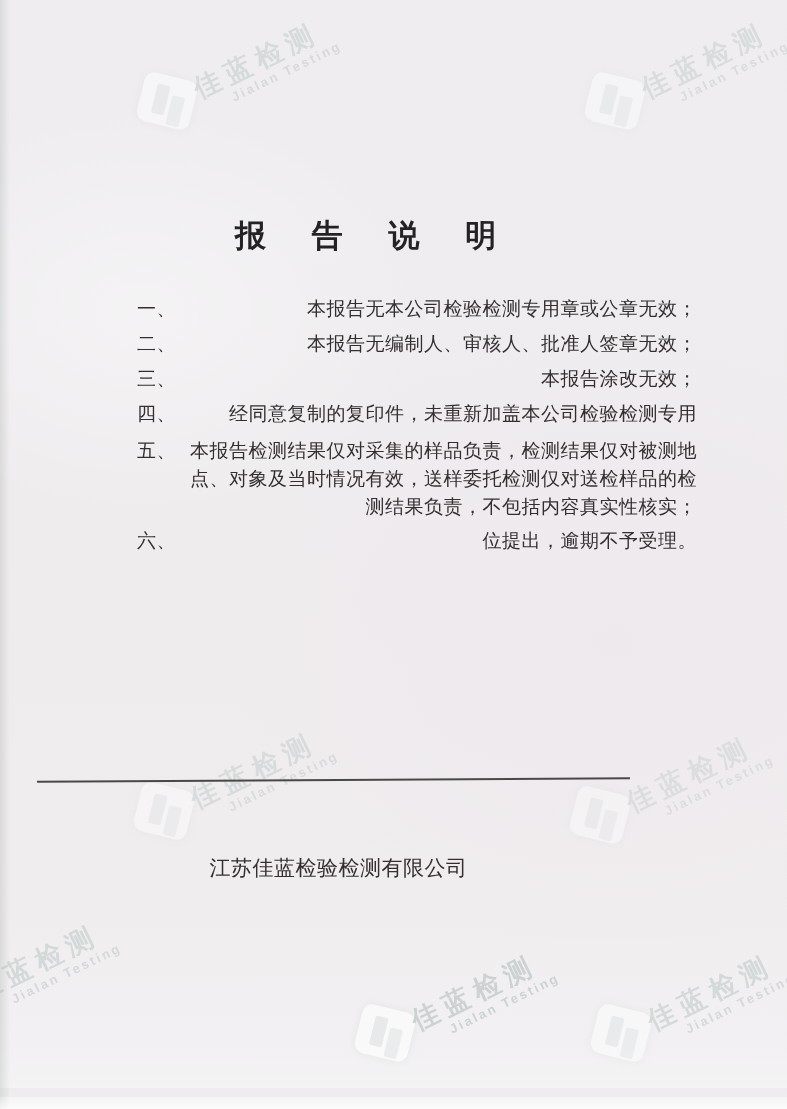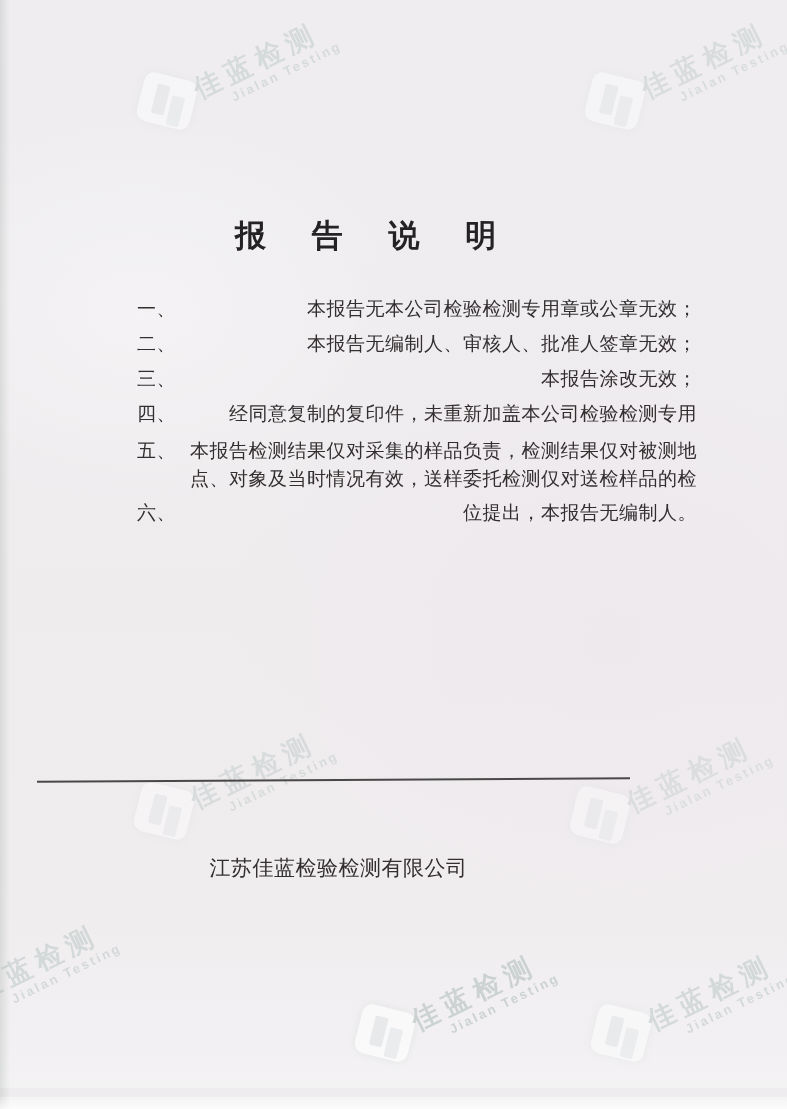--- a/index.html
+++ b/index.html
@@ -194,26 +194,27 @@
         <div class="marker">四、</div>
         <div class="note-lines">
           <div class="note-line">经同意复制的复印件，未重新加盖本公司检验检测专用</div>
         </div>
       </div>
       <div class="note-item tight">
         <div class="marker">五、</div>
         <div class="note-lines">
           <div class="note-line">本报告检测结果仅对采集的样品负责，检测结果仅对被测地</div>
           <div class="note-line">点、对象及当时情况有效，送样委托检测仅对送检样品的检</div>
+          <div class="note-line">测结果负责，不包括内容真实性核实；</div>
         </div>
       </div>
       <div class="note-item tight">
         <div class="marker">六、</div>
         <div class="note-lines">
-          <div class="note-line">位提出，本报告无编制人。</div>
+          <div class="note-line">位提出，逾期不予受理。</div>
         </div>
       </div>
     </div>
 
   <div class="footer-divider"></div>
   <div class="company">江苏佳蓝检验检测有限公司</div>
 
   <div class="edge-left"></div>
   <div class="edge-bottom-shade"></div>
   <div class="edge-bottom"></div>

